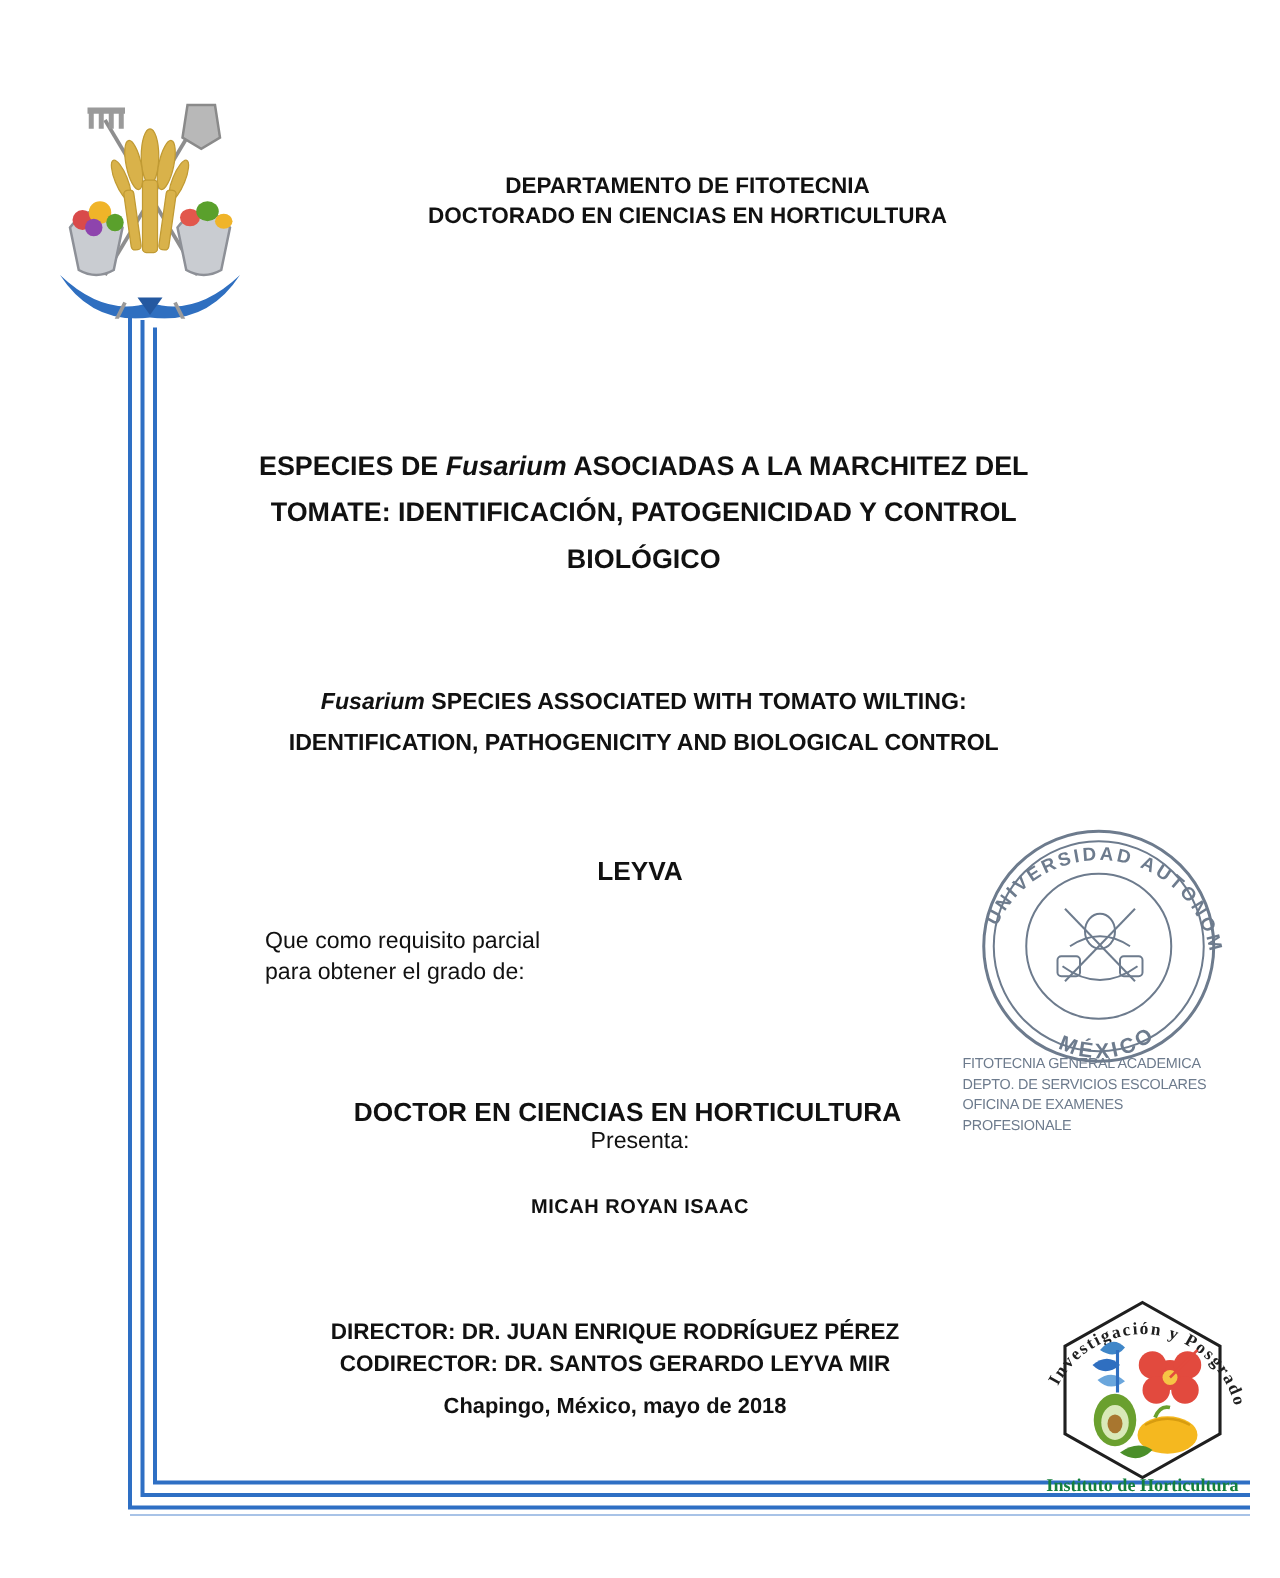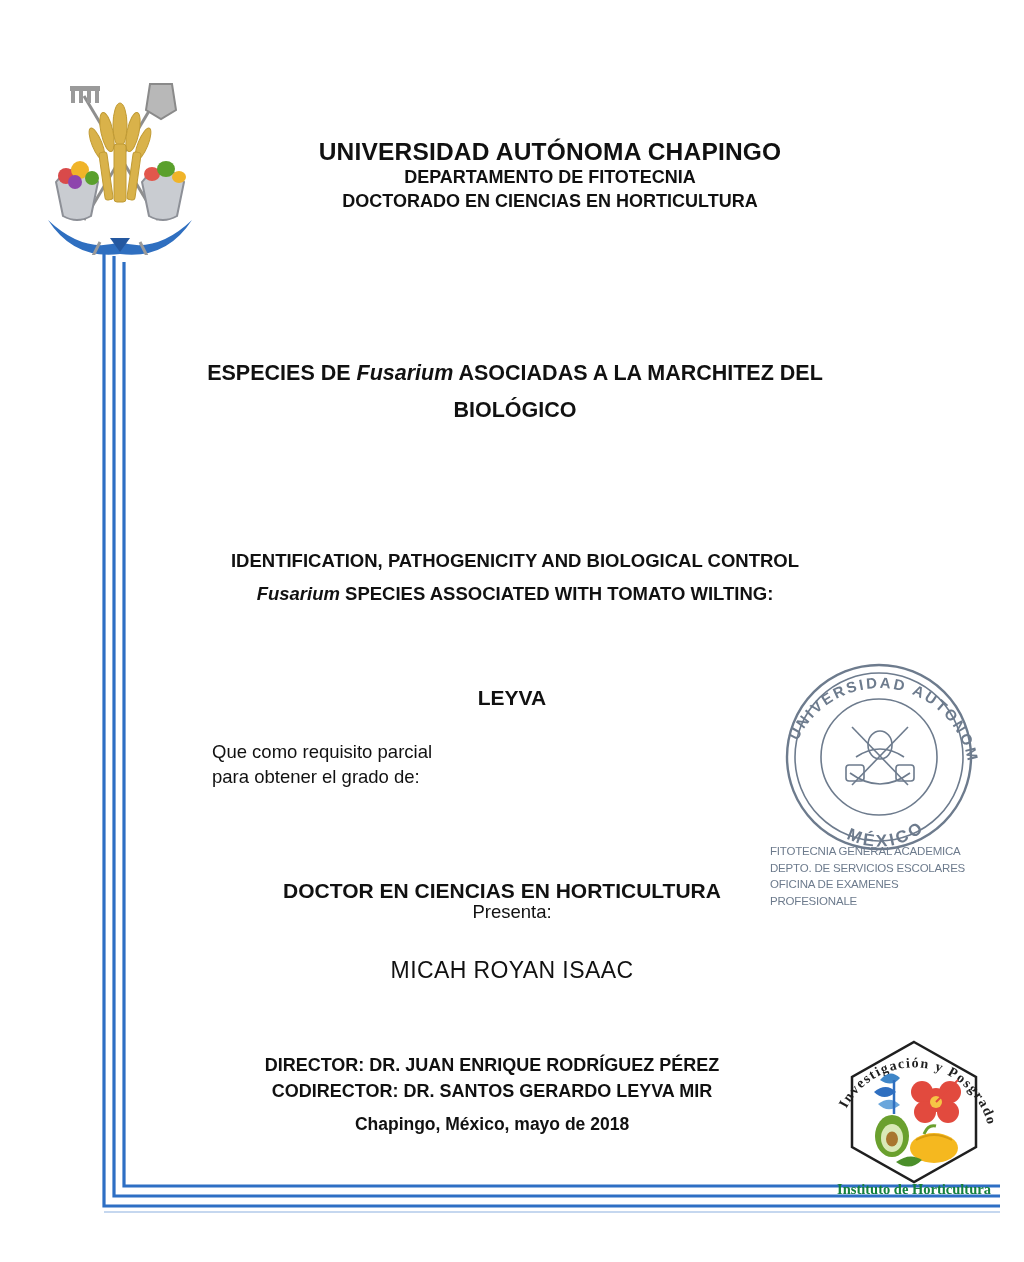--- a/index.html
+++ b/index.html
@@ -120,22 +120,22 @@
     width: 600px;
     text-align: center;
     font-size: 18.5px;
   }
   .author {
     position: absolute;
     left: 212px;
     top: 957px;
     width: 600px;
     text-align: center;
-    font-size: 23px;
-    font-weight: normal;
+    font-size: 16px;
+    font-weight: bold;
     letter-spacing: 0.4px;
   }
   .advisors {
     position: absolute;
     left: 162px;
     top: 1052px;
     width: 660px;
     text-align: center;
     font-size: 18px;
     font-weight: bold;
@@ -251,33 +251,33 @@
   <path d="M18 150 q36 34 72 22 q36 12 72 -22 q-26 40 -72 34 q-46 6 -72 -34 z" fill="#2f6fc0"></path>
   <path d="M80 168 l20 0 l-10 14 z" fill="#2458a0"></path>
 
   <g stroke="#9a9a9a" stroke-width="3">
     <line x1="70" y1="172" x2="58" y2="196"></line>
     <line x1="110" y1="172" x2="122" y2="196"></line>
   </g>
 </svg>
 
 <div class="header-block">
-  <div class="univ-name">UNIVERSIDAD AUTÓNOMA CHAPINGO</div>
   <div class="dept-name">DEPARTAMENTO DE FITOTECNIA</div>
   <div class="program-name">DOCTORADO EN CIENCIAS EN HORTICULTURA</div>
 </div>
 
 <div class="title-es">
   <div><span>ESPECIES DE </span><span class="ital">Fusarium</span><span> ASOCIADAS A LA MARCHITEZ DEL</span></div>
+  <div>TOMATE: IDENTIFICACIÓN, PATOGENICIDAD Y CONTROL</div>
   <div>BIOLÓGICO</div>
 </div>
 
 <div class="title-en">
+  <div><span class="ital">Fusarium</span><span> SPECIES ASSOCIATED WITH TOMATO WILTING:</span></div>
   <div>IDENTIFICATION, PATHOGENICITY AND BIOLOGICAL CONTROL</div>
-  <div><span class="ital">Fusarium</span><span> SPECIES ASSOCIATED WITH TOMATO WILTING:</span></div>
 </div>
 
 <div class="tesis-label">LEYVA</div>
 
 <div class="requisito">
   <div>Que como requisito parcial</div>
   <div>para obtener el grado de:</div>
 </div>
 
 <div class="degree">DOCTOR EN CIENCIAS EN HORTICULTURA</div>

